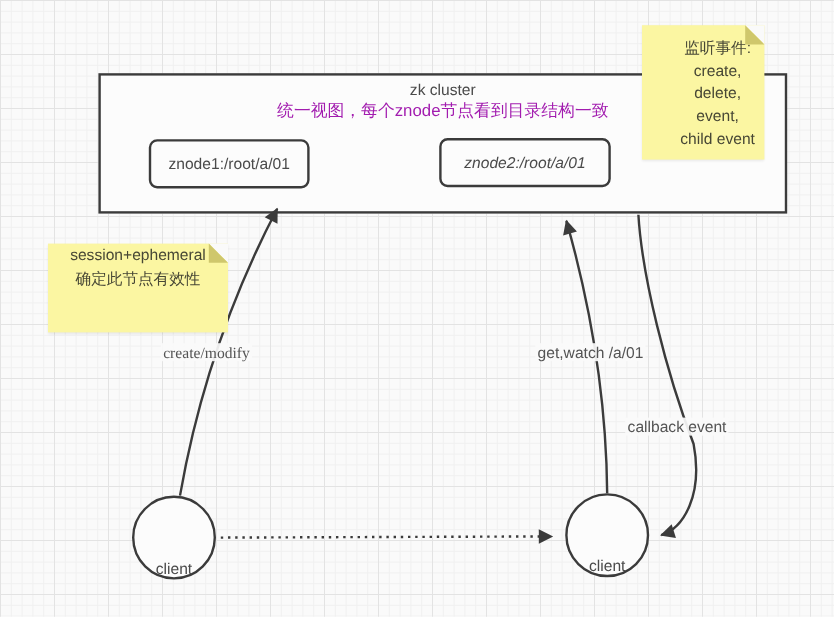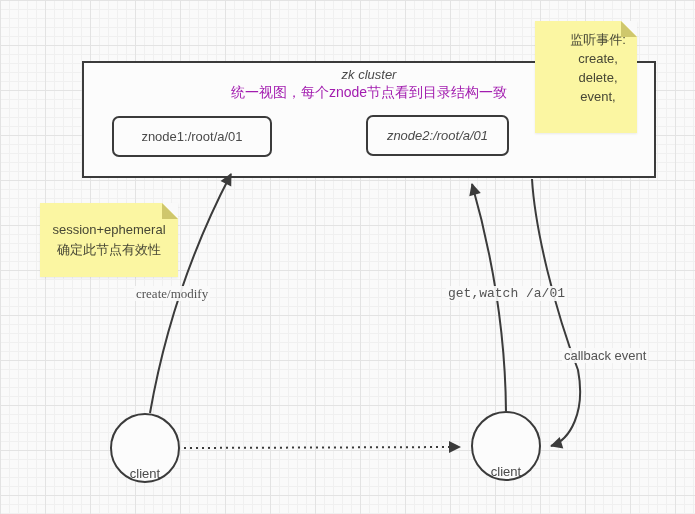--- a/index.html
+++ b/index.html
@@ -18,64 +18,64 @@
       linear-gradient(to bottom, #e3e3e3 1px, transparent 1px),
       linear-gradient(to right, #f0f0f0 1px, transparent 1px),
       linear-gradient(to bottom, #f0f0f0 1px, transparent 1px);
     background-size:45px 45px, 45px 45px, 9px 9px, 9px 9px;
   }
   .cluster-box {
     position:absolute; left:82px; top:61px; width:574px; height:117px;
     border:2px solid #3b3b3b; background:#fcfcfc;
     text-align:center;
   }
-  .cluster-title { margin-top:3px; font-size:13px; line-height:17px; color:#4a4a4a;font-style:italic; }
+  .cluster-title { margin-top:3px; font-size:13px; line-height:17px; color:#4a4a4a; }
   .cluster-subtitle { font-size:14px; line-height:18px; color:#a21caf; }
   .znode {
     position:absolute; height:41px;
     border:2px solid #3b3b3b; border-radius:7px; background:#fcfcfc;
     display:flex; align-items:center; justify-content:center;
     font-size:13px; color:#4a4a4a; z-index:3;
   }
-  .znode1 { left:112px; top:116px; width:160px; }
+  .znode1 { left:124px; top:116px; width:134px; }
   .znode2 { left:366px; top:115px; width:143px;font-style:italic; }
   .note {
     position:absolute; background:#fbf6a2; z-index:5;
     text-align:center; font-size:13px; color:#474735;
     box-shadow:0 1px 2px rgba(0,0,0,0.08);
   }
   .note .corner-cut {
     position:absolute; top:0; right:0; width:0; height:0;
     border-top:16px solid #fafafa; border-left:16px solid transparent;
   }
   .note .fold {
     position:absolute; top:0; right:0; width:0; height:0;
     border-bottom:16px solid #cfc76c; border-right:16px solid transparent;
   }
   .note-watch { left:535px; top:21px; width:102px; height:112px; padding-top:9px; line-height:19px;padding-left:24px; }
-  .note-session { left:40px; top:203px; width:138px; height:74px; padding-top:17px; line-height:20px; }
+  .note-session { left:40px; top:203px; width:150px; height:74px; line-height:20px; }
   .note .line { display:block; }
   .client-circle {
     position:absolute; width:70px; height:70px;
     border:2px solid #3b3b3b; border-radius:50%; background:#fcfcfc;
     display:flex; align-items:flex-end; justify-content:center;
     font-size:13px; color:#4a4a4a; z-index:3;
   }
   .client-left  { left:110px; top:413px; }
   .client-right { left:471px; top:411px; }
   svg.wires { position:absolute; left:0; top:0; z-index:4; pointer-events:none; }
   .edge-label {
     position:absolute; z-index:6;
     font-size:13px; color:#545454; line-height:15px;
     background:rgba(250,250,250,0.92); padding:0 2px;
     white-space:nowrap;
   }
   .label-create   { left:134px; top:286px;font-family:Liberation Serif, serif; }
-  .label-getwatch { left:446px; top:286px;font-family:Liberation Mono, monospace; }
-  .label-callback { left:562px; top:348px; }
+  .label-getwatch { left:446px; top:286px; }
+  .label-callback { left:521px; top:348px; }
 </style>
 </head>
 <body>
 
 <div class="stage">
 
   <div class="cluster-box">
     <div class="cluster-title">zk cluster</div>
     <div class="cluster-subtitle">统一视图，每个znode节点看到目录结构一致</div>
   </div>
@@ -85,20 +85,21 @@
   </div>
   <div class="znode znode2">
     <span>znode2:/root/a/01</span>
   </div>
 
   <div class="note note-watch">
     <span class="line">监听事件:</span>
     <span class="line">create,</span>
     <span class="line">delete,</span>
     <span class="line">event,</span>
+    <span class="line">child event</span>
     <span class="corner-cut"></span>
     <span class="fold"></span>
   </div>
 
   <div class="note note-session">
     <span class="line">session+ephemeral</span>
     <span class="line">确定此节点有效性</span>
     <span class="corner-cut"></span>
     <span class="fold"></span>
   </div>

